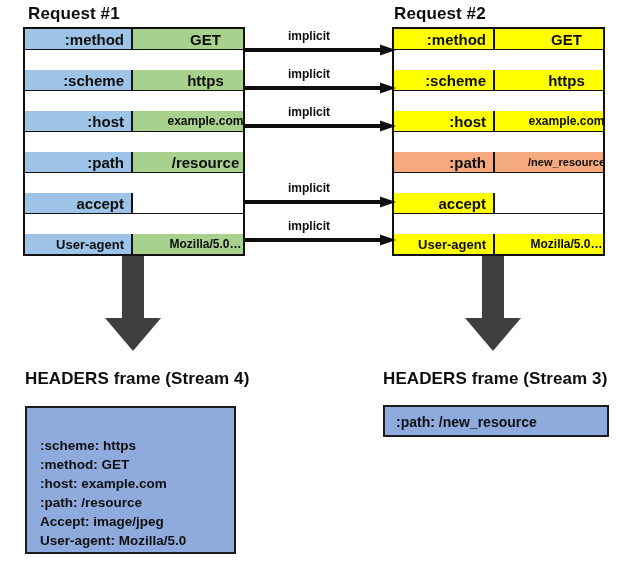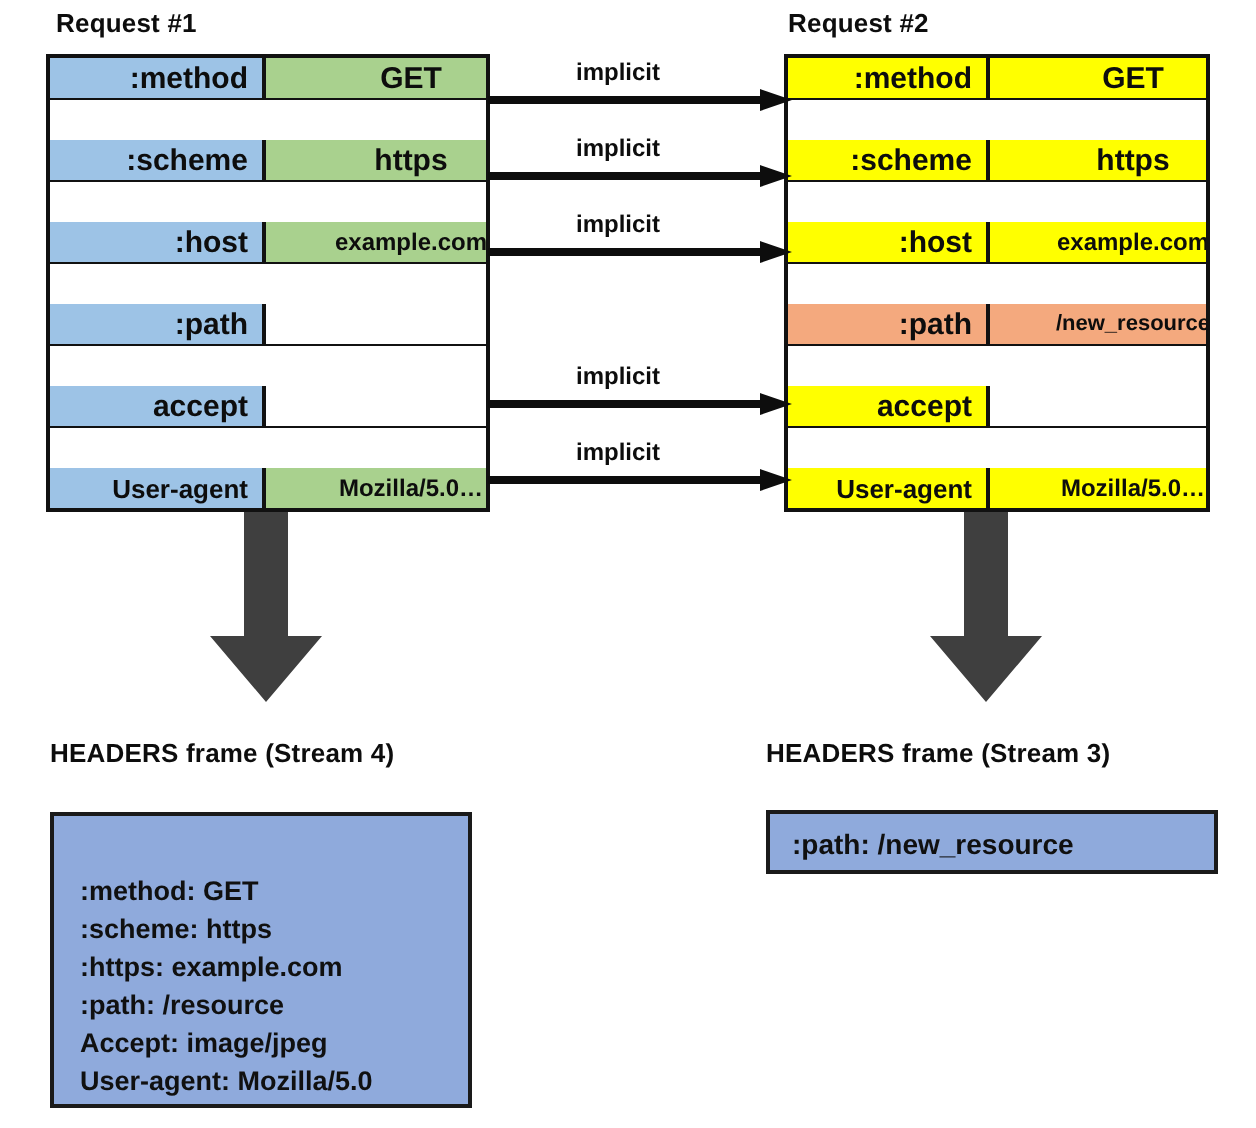--- a/index.html
+++ b/index.html
@@ -13,21 +13,21 @@
     color: #0d0d0d;
     overflow: hidden;
   }
   .canvas { position: absolute; left: 0; top: 0; width: 628px; height: 564px; }
 
   
   .abs { position: absolute; box-sizing: border-box; }
 
   
   .caption {
-    font-size: 13px;
+    font-size: 17px;
     font-weight: bold;
     letter-spacing: 0.1px;
     white-space: nowrap;
     color: #0d0d0d;
   }
 
   
   .htable {
     position: absolute;
     box-sizing: border-box;
@@ -130,20 +130,21 @@
     <div class="hrow">
       <div class="hcell key fs-15" style="width:108px;">:scheme</div>
       <div class="hcell val fs-15" style="flex:1;">https</div>
     </div>
     <div class="hrow">
       <div class="hcell key fs-15" style="width:108px;">:host</div>
       <div class="hcell val fs-12" style="flex:1;">example.com</div>
     </div>
     <div class="hrow">
       <div class="hcell key fs-15" style="width:108px;">:path</div>
+      <div class="hcell val fs-15" style="flex:1;">/resource</div>
     </div>
     <div class="hrow">
       <div class="hcell key fs-15" style="width:108px;">accept</div>
     </div>
     <div class="hrow">
       <div class="hcell key fs-13" style="width:108px;">User-agent</div>
       <div class="hcell val fs-12" style="flex:1;">Mozilla/5.0…</div>
     </div>
   </div>
 
@@ -210,23 +211,23 @@
 
   <svg class="bigarrow" style="left:464px; top:256px;" width="58" height="96" viewBox="0 0 58 96">
     <polygon points="18,0 40,0 40,62 57,62 29,95 1,62 18,62" fill="#3f3f3f"></polygon>
   </svg>
 
   <div class="abs caption" style="left:25px; top:369px;">HEADERS frame (Stream 4)</div>
   <div class="abs caption" style="left:383px; top:369px;">HEADERS frame (Stream 3)</div>
 
   <div class="framebox" style="left:25px; top:406px; width:211px; height:148px;">
     <div class="frame-lines" style="left:13px; top:28px;">
+      <span class="frame-line">:scheme: https</span>
       <span class="frame-line">:method: GET</span>
-      <span class="frame-line">:scheme: https</span>
-      <span class="frame-line">:https: example.com</span>
+      <span class="frame-line">:host: example.com</span>
       <span class="frame-line">:path: /resource</span>
       <span class="frame-line">Accept: image/jpeg</span>
       <span class="frame-line">User-agent: Mozilla/5.0</span>
     </div>
   </div>
 
   <div class="framebox" style="left:383px; top:405px; width:226px; height:32px;">
     <div class="frame-inline" style="left:11px; top:7px;">:path: /new_resource</div>
   </div>
 

